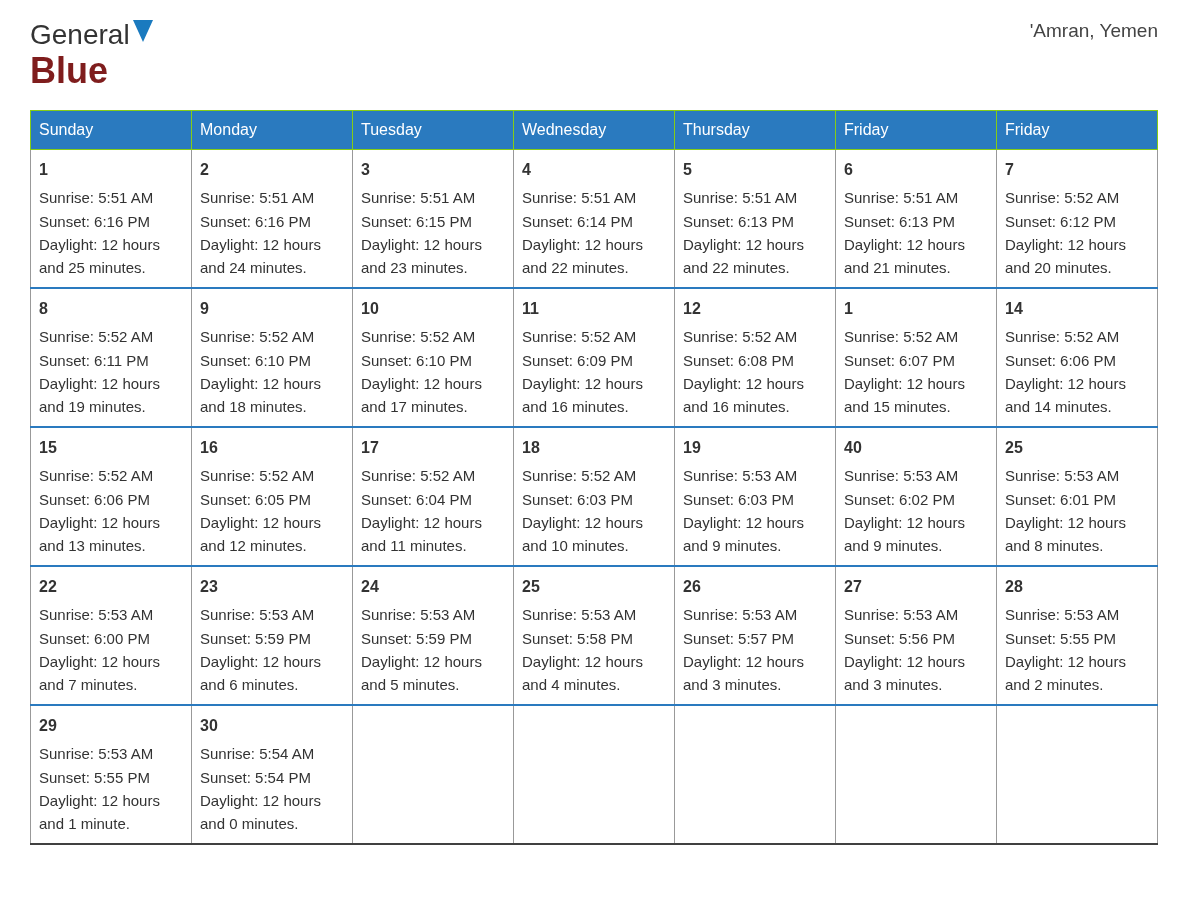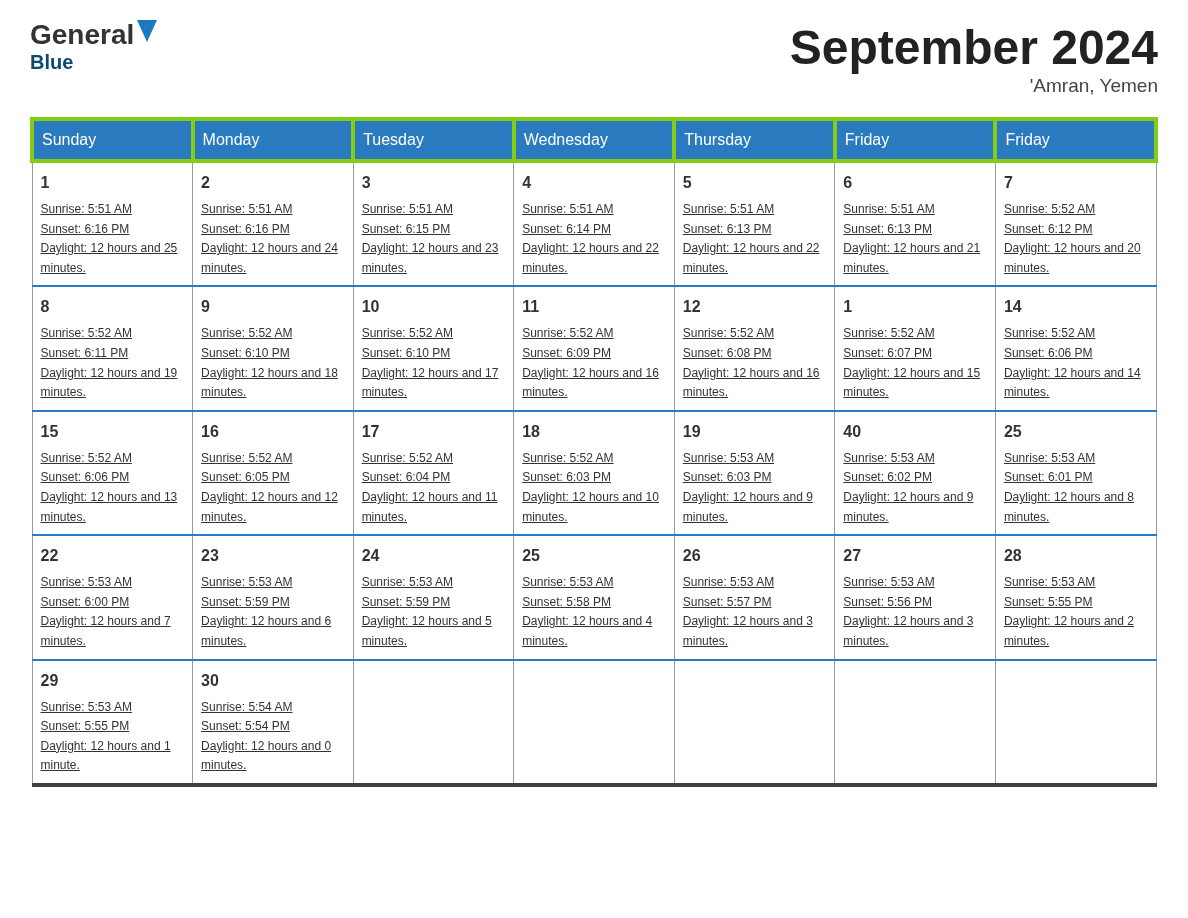--- a/index.html
+++ b/index.html
@@ -15,27 +15,27 @@
       justify-content: space-between;
       align-items: flex-start;
       margin-bottom: 20px;
     }
     .logo {
       display: flex;
       align-items: center;
     }
     .logo-text-general {
       font-size: 28px;
+      font-weight: normal;
+      color: #333;
+    }
+    .logo-text-blue {
+      font-size: 36px;
       font-weight: bold;
-      color: #333;
-    }
-    .logo-text-blue {
-      font-size: 20px;
-      font-weight: bold;
-      color: #0c4a6e;
+      color: #7f1d1d;
     }
     .title-area {
       text-align: right;
     }
     .month-title {
       font-size: 48px;
       font-weight: bold;
       color: #222;
     }
     .location-title {
@@ -48,45 +48,44 @@
       border-collapse: collapse;
       border: 1px solid #2a7abf;
     }
     .calendar-table th {
       background-color: #2a7abf;
       color: #ffffff;
       font-size: 16px;
       font-weight: normal;
       padding: 10px 8px;
       text-align: left;
-      border: 4px solid #84cc16;
+      border: 1px solid #84cc16;
     }
     .calendar-table td {
       vertical-align: top;
       padding: 8px;
       border: 1px solid #999;
       width: 14.28%;
       height: 110px;
       font-size: 13px;
       color: #333;
       line-height: 1.5;
     }
     .calendar-table tr:last-child td {
-      border-bottom: 4px solid #404040;
+      border-bottom: 2px solid #404040;
     }
     .day-number {
       font-size: 16px;
       font-weight: bold;
       display: block;
       margin-bottom: 4px;
     }
     .day-info {
-      font-size: 12px;
+      font-size: 15px;
       line-height: 1.55;
-      text-decoration: underline;
     }
     .row-divider td {
       border-top: 2px solid #2a7abf;
     }
   </style>
 </head>
 <body>
 
 <div class="header-area">
   <div class="logo">
@@ -96,21 +95,20 @@
         <svg width="20" height="22" viewBox="0 0 20 22" style="margin-left:3px; margin-bottom:8px;">
           <polygon points="0,0 20,0 10,22" fill="#1a7abf"></polygon>
         </svg>
       </div>
       <div>
         <span class="logo-text-blue">Blue</span>
       </div>
     </div>
   </div>
   <div class="title-area">
-    <div class="month-title">September 2024</div>
     <div class="location-title">'Amran, Yemen</div>
   </div>
 </div>
 
 <table class="calendar-table">
   <thead>
     <tr>
       <th>Sunday</th>
       <th>Monday</th>
       <th>Tuesday</th>

